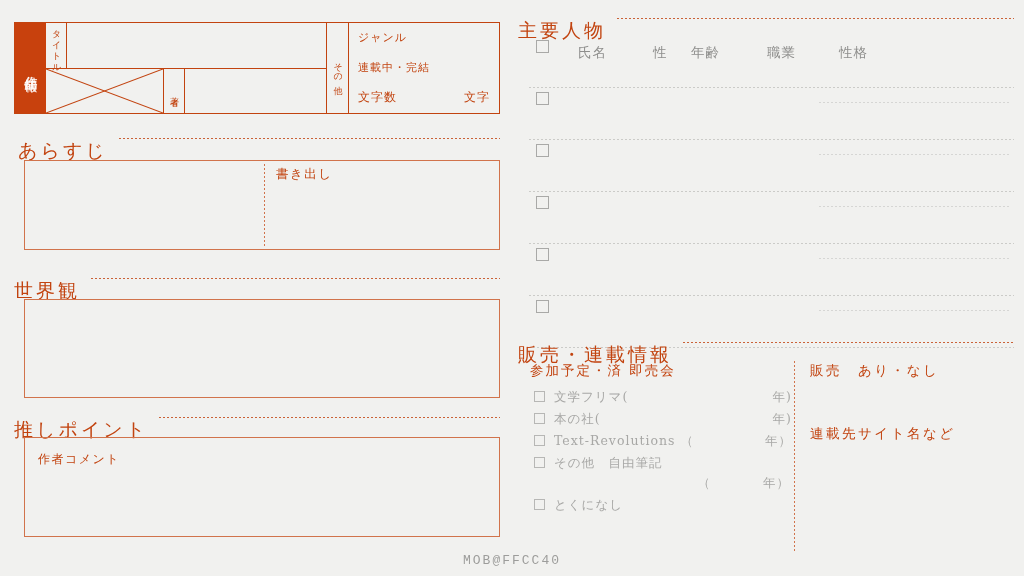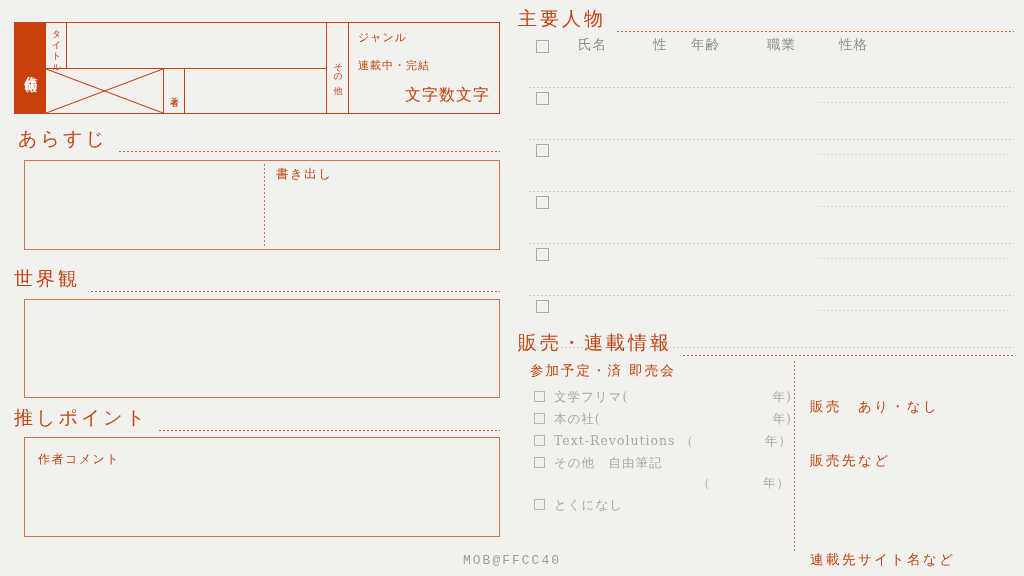--- a/index.html
+++ b/index.html
@@ -23,25 +23,26 @@
     flex:1 1 auto;
     height:1px;
     background-image:radial-gradient(circle, #c2430f 0.7px, rgba(0,0,0,0) 0.9px);
     background-size:4px 2px;
     background-repeat:repeat-x;
     background-position:0 50%;
     margin-left:10px;
     opacity:.85;
   }
   .heading{
-    display:flex;align-items:flex-end;
+    display:flex;align-items:flex-start;
     font-size:19px;letter-spacing:3px;
     color:#c2430f;
     font-family:"DejaVu Serif","Liberation Serif",serif;
     font-weight:400;
+    margin-top:12px;
   }
   .heading .htxt{white-space:nowrap;}
 
   
   .left{position:absolute;left:14px;top:0;width:486px;height:576px;}
 
   
   .info-table{
     position:absolute;left:0;top:22px;width:486px;height:92px;
     border:1.3px solid #c2430f;box-sizing:border-box;display:flex;
@@ -70,21 +71,21 @@
   .info-other{
     flex:0 0 21px;border-right:1.3px solid #c2430f;
     display:flex;align-items:center;justify-content:center;font-size:9px;
   }
   .info-genre{
     flex:0 0 150px;padding:7px 9px;display:flex;flex-direction:column;
     justify-content:space-between;box-sizing:border-box;
   }
   .genre-small{font-size:11px;letter-spacing:1px;}
   .genre-mid{font-size:11px;letter-spacing:1px;}
-  .genre-row{display:flex;justify-content:flex-end;font-size:16px;letter-spacing:1px;}
+  .genre-row{display:flex;justify-content:space-between;font-size:12px;letter-spacing:1px;}
 
   
   .sec-arasuji{position:absolute;left:0;top:126px;width:486px;}
   .sec-arasuji .heading{padding-left:4px;}
   .arasuji-box{
     position:absolute;left:10px;top:160px;width:476px;height:90px;
     border:1.3px solid #d1734b;box-sizing:border-box;
   }
   .arasuji-div{
     position:absolute;left:250px;top:163px;width:1px;height:84px;
@@ -129,21 +130,21 @@
     position:absolute;left:300px;right:4px;top:14px;height:1px;
     background-image:radial-gradient(circle,#d5d5d3 0.7px,rgba(0,0,0,0) 0.9px);
     background-size:4px 2px;background-repeat:repeat-x;background-position:0 50%;
   }
   .chk{
     position:absolute;left:18px;top:4px;width:13px;height:13px;
     border:1.2px solid #a9a9a7;box-sizing:border-box;background:transparent;
   }
   .chara-head{position:absolute;left:60px;top:0;display:flex;color:#8e8e8c;
     font-family:"DejaVu Serif","Liberation Serif",serif;font-size:13.5px;letter-spacing:1px;}
-  .chara-head span{display:inline-block;}
+  .chara-head span{display:inline-block;margin-top:8px;}
   .ch-name{width:75px;}
   .ch-sex{width:38px;}
   .ch-age{width:76px;}
   .ch-job{width:72px;}
   .ch-pers{width:60px;}
 
   
   .sec-sales{position:absolute;left:0;top:330px;width:496px;}
   .sales-body{position:absolute;left:4px;top:362px;width:496px;height:195px;}
   .sales-left{position:absolute;left:8px;top:0;width:262px;}
@@ -170,21 +171,21 @@
   .ev-item .lbl{white-space:nowrap;}
   .ev-item .yr{margin-left:auto;white-space:nowrap;}
   .ev-extra{
     color:#a8a8a6;font-family:"DejaVu Serif","Liberation Serif",serif;
     font-size:12.5px;letter-spacing:1px;display:flex;justify-content:flex-end;
     padding-right:2px;margin:-2px 0 5px 0;
   }
   .ev-extra .paren{margin-right:52px;}
   .sr-line{
     font-size:13.5px;letter-spacing:2.5px;color:#c2430f;
-    font-family:"DejaVu Serif","Liberation Serif",serif;margin-bottom:9px;margin-top:36px;
+    font-family:"DejaVu Serif","Liberation Serif",serif;margin-bottom:9px;
   }
   .sr-gap{height:36px;}
 
   
   .footer{
     position:absolute;left:0;right:0;bottom:8px;text-align:center;
     color:#9d9d9b;font-size:13px;letter-spacing:2px;
     font-family:Liberation Mono, monospace;
   }
 </style>
@@ -355,21 +356,20 @@
         <div class="ev-item">
           <span class="chk2"></span>
           <span class="lbl">とくになし</span>
         </div>
       </div>
 
       <div class="sales-divider"></div>
 
       <div class="sales-right">
         <div class="sr-line">販売　あり・なし</div>
-        <div class="sr-line">販売先など</div>
         <div class="sr-gap"></div>
         <div class="sr-line">連載先サイト名など</div>
       </div>
     </div>
   </div>
 
   <div class="footer">MOB@FFCC40</div>
 </div>
 
 </body></html>

